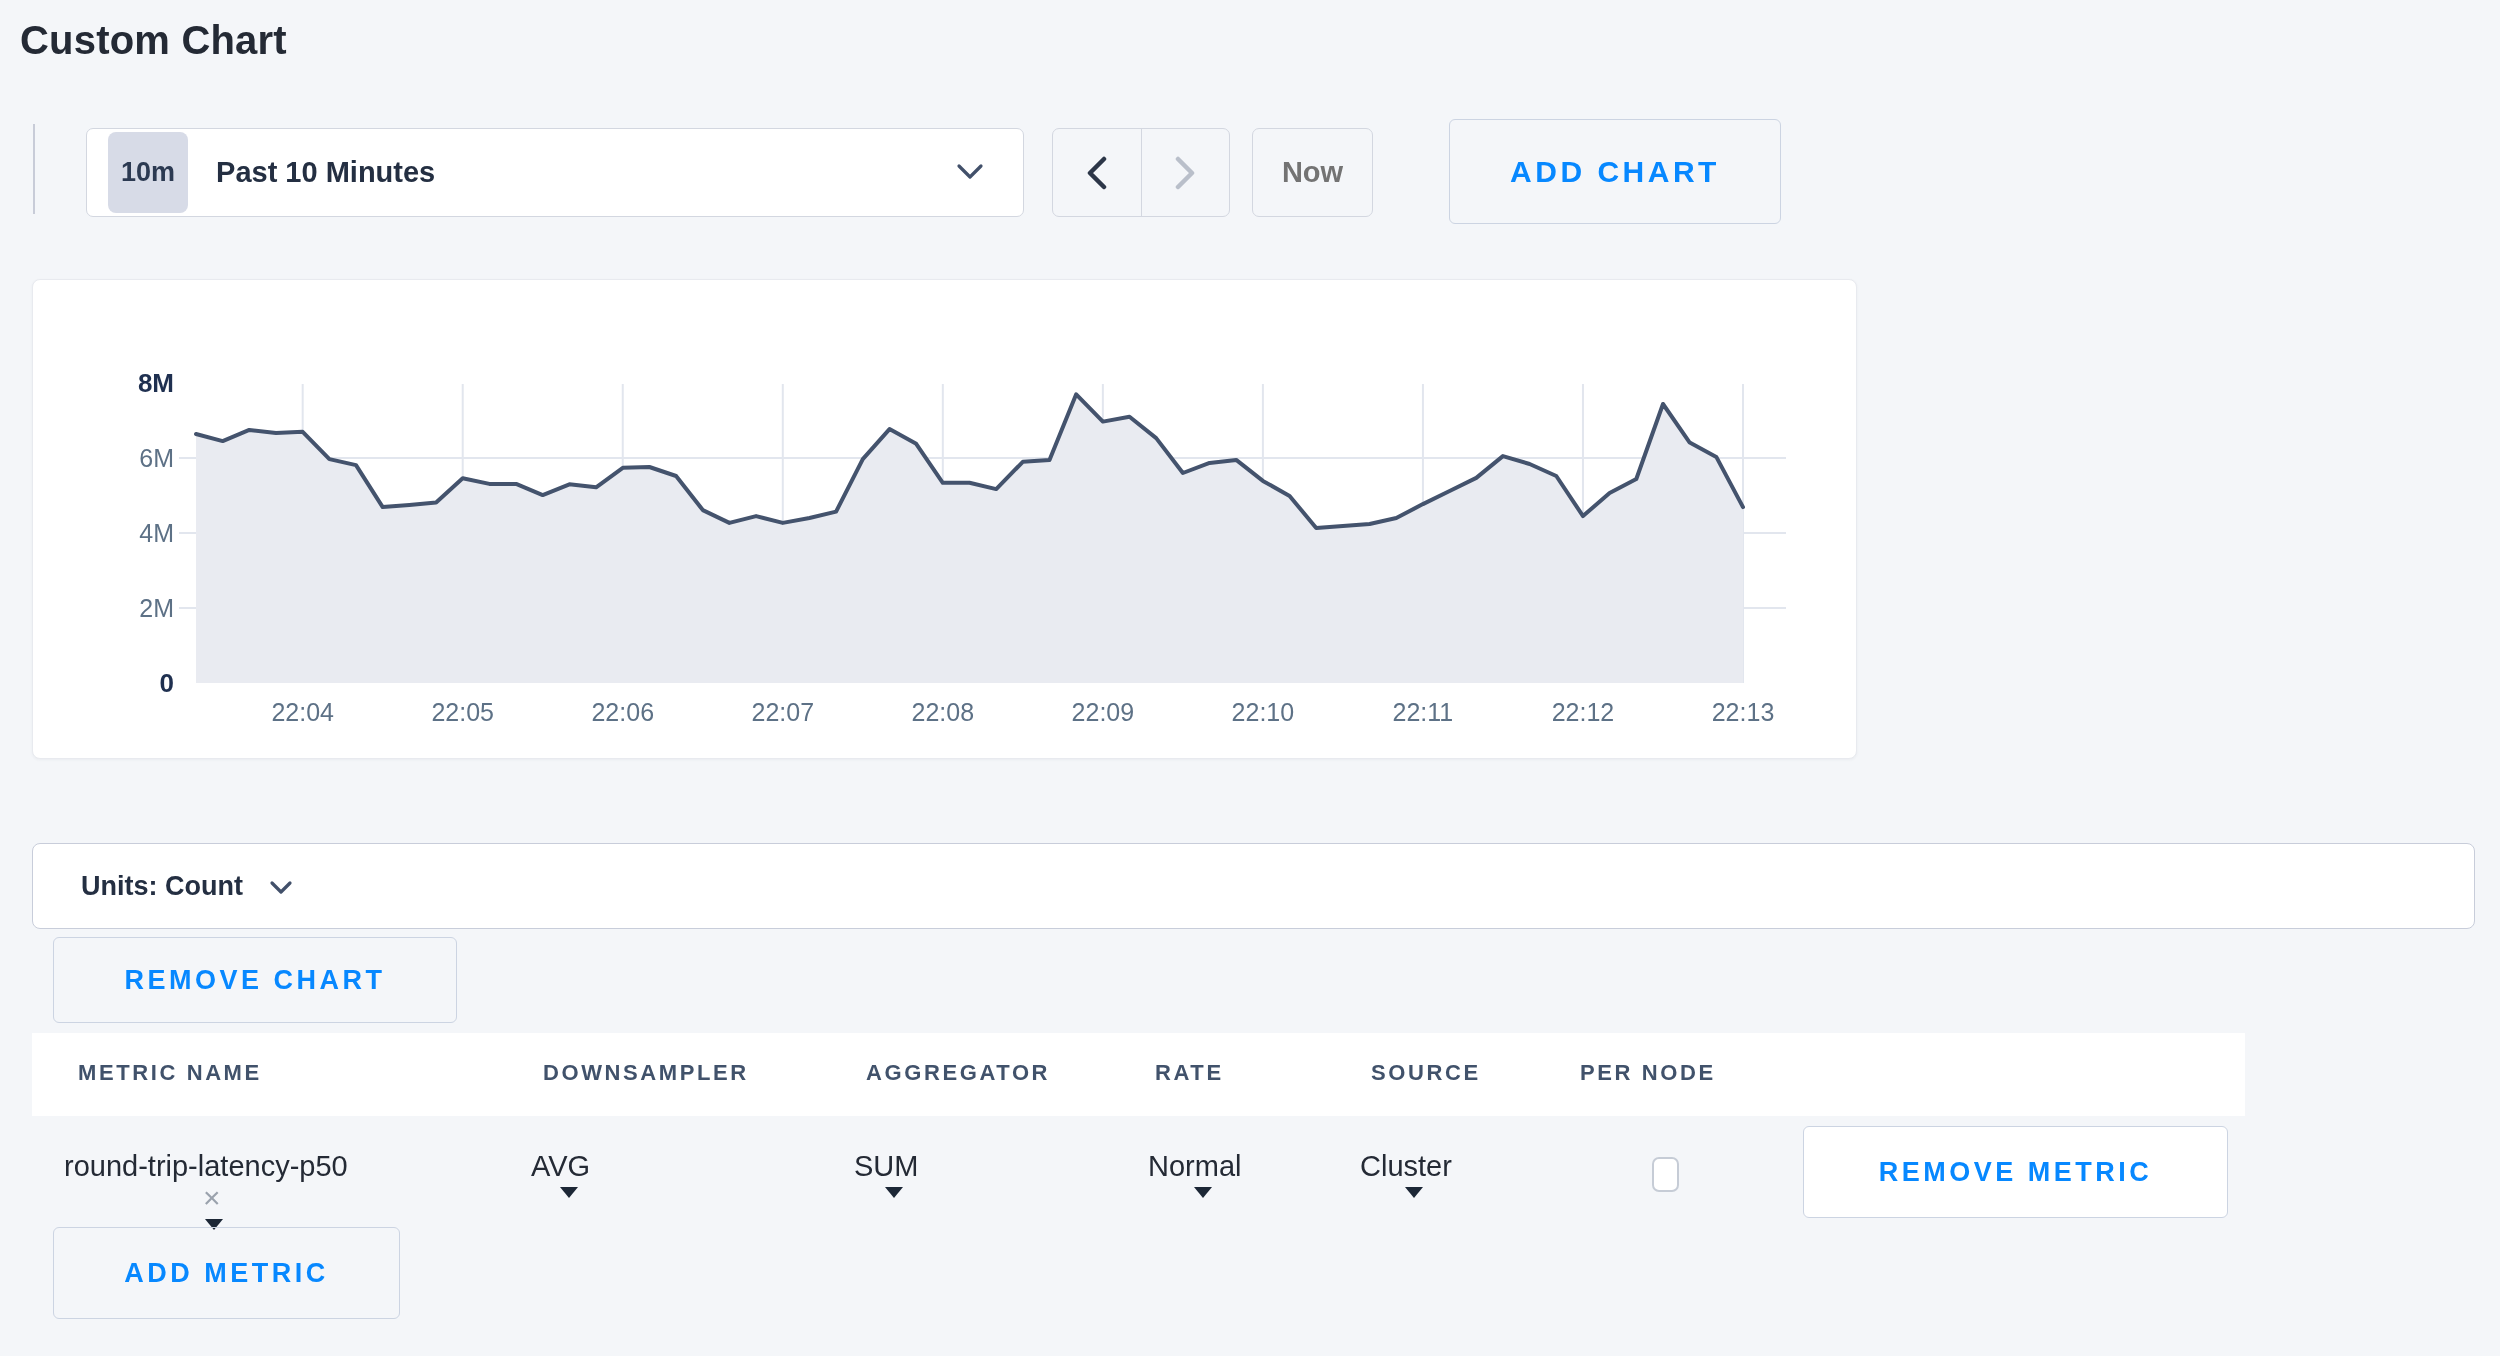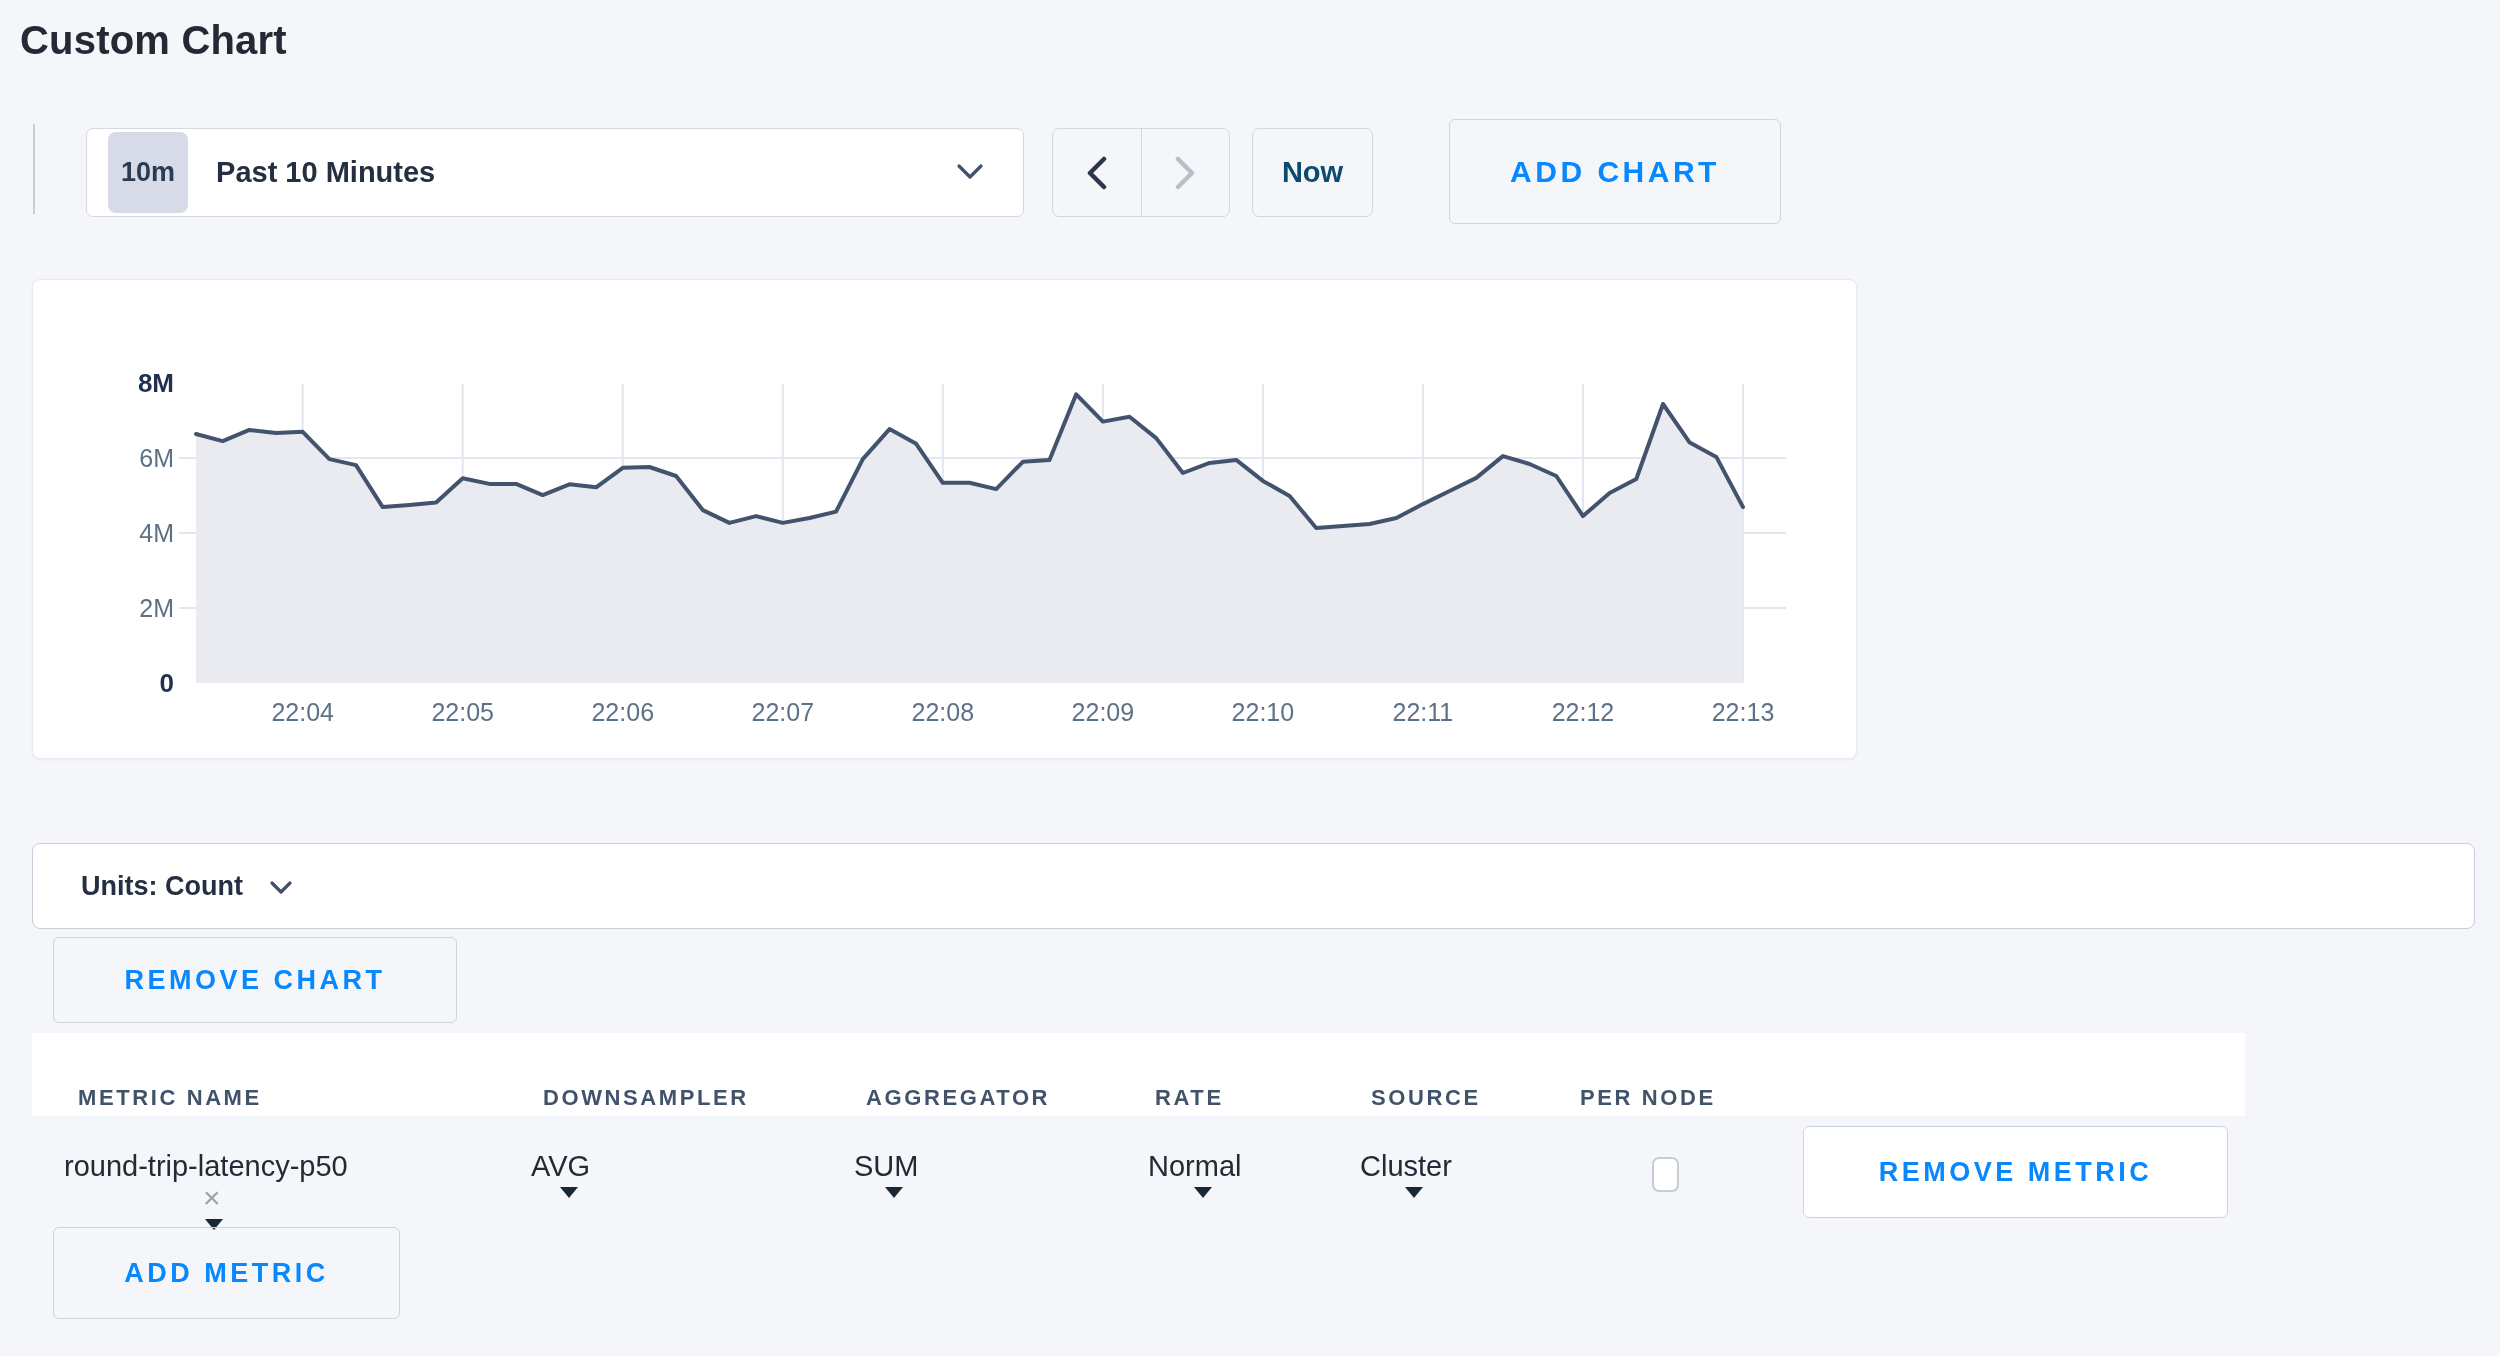--- a/index.html
+++ b/index.html
@@ -17,21 +17,21 @@
   .time-badge{margin-left:21px;background:#d7dbe7;border-radius:8px;padding:25px 13px;
               font-size:27px;font-weight:700;color:#2c3a52;}
   .time-label{margin-left:28px;font-size:29px;font-weight:700;color:#242f42;}
   .chev-svg{stroke:#42506a;stroke-width:3.2;fill:none;stroke-linecap:round;stroke-linejoin:round;}
   .time-chev{position:absolute;right:38px;top:33px;}
   .arrow-group{left:1052px;top:128px;width:176px;height:87px;border:1.5px solid #d3d7e0;
                border-radius:7px;display:flex;}
   .arrow-cell{flex:1;display:flex;align-items:center;justify-content:center;cursor:pointer;}
   .arrow-cell+.arrow-cell{border-left:1.5px solid #d3d7e0;}
   .now-btn{left:1252px;top:128px;width:119px;height:87px;border:1.5px solid #d3d7e0;border-radius:7px;
-           background:transparent;font-size:29px;font-weight:700;color:#0c4a6e;
+           background:transparent;font-size:29px;font-weight:700;color:#737373;
            display:flex;align-items:center;justify-content:center;cursor:pointer;}
   .blue-btn{border:1.5px solid #ccd4e2;border-radius:6px;background:transparent;color:#0788ff;
             font-weight:700;letter-spacing:3.5px;display:flex;align-items:center;justify-content:center;
             cursor:pointer;font-family:"Liberation Sans",sans-serif;}
   .add-chart{left:1449px;top:119px;width:330px;height:103px;font-size:30px;}
 
   
   .chart-card{left:32px;top:279px;width:1823px;height:478px;background:#fff;border:1px solid #e8eaef;
               border-radius:8px;box-shadow:0 1px 3px rgba(40,50,70,.05);}
   .chart-svg{position:absolute;left:0;top:0;}
@@ -41,21 +41,21 @@
   
   .units-bar{left:32px;top:843px;width:2441px;height:84px;background:#fff;border:1.5px solid #c8cdda;
              border-radius:8px;display:flex;align-items:center;cursor:pointer;}
   .units-label{margin-left:48px;font-size:27px;font-weight:700;color:#242f42;}
   .units-chev{margin-left:26px;margin-top:4px;}
 
   .remove-chart{left:53px;top:937px;width:402px;height:84px;font-size:27px;}
 
   
   .table-head{left:32px;top:1033px;width:2213px;height:83px;background:#fff;}
-  .th{position:absolute;top:27px;font-size:22px;font-weight:700;letter-spacing:2.6px;color:#41526b;white-space:nowrap;margin-top:25px;}
+  .th{position:absolute;top:27px;font-size:22px;font-weight:700;letter-spacing:2.6px;color:#41526b;white-space:nowrap;}
   .cell{position:absolute;top:1150px;display:flex;align-items:center;white-space:nowrap;cursor:pointer;height:44px;flex-direction:column;}
   .cell-text{font-size:29px;color:#242a35;}
   .x-glyph{font-size:30px;color:#9aa2ad;margin-left:12px;margin-top:-2px;cursor:pointer;}
   .tri-down{width:0;height:0;border-left:9px solid transparent;border-right:9px solid transparent;
             border-top:11px solid #1c2736;margin-left:16px;margin-top:4px;}
   .checkbox{left:1652px;top:1157px;width:23px;height:31px;background:#fff;border:2px solid #c6ccd6;
             border-radius:7px;cursor:pointer;}
   .remove-metric{left:1803px;top:1126px;width:423px;height:90px;font-size:27px;background:#fff;}
   .add-metric{left:53px;top:1227px;width:345px;height:90px;font-size:27px;}
 </style>

